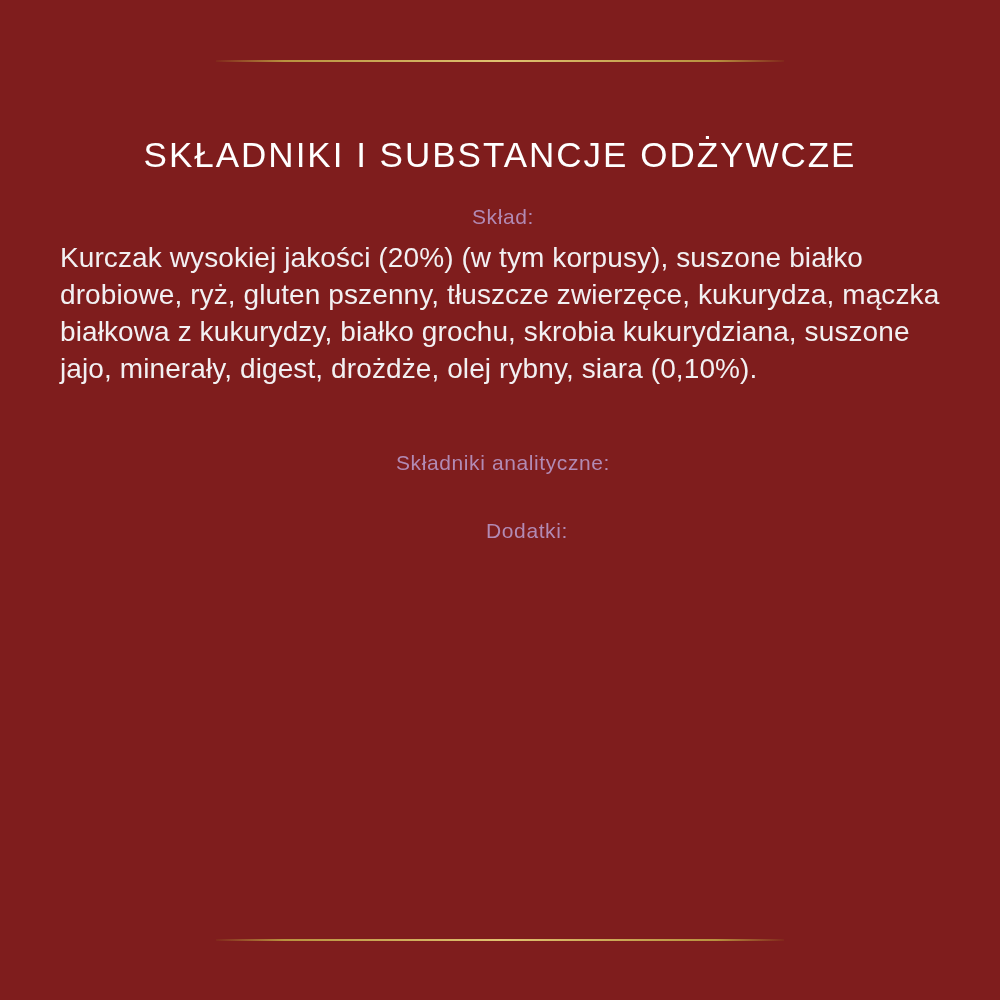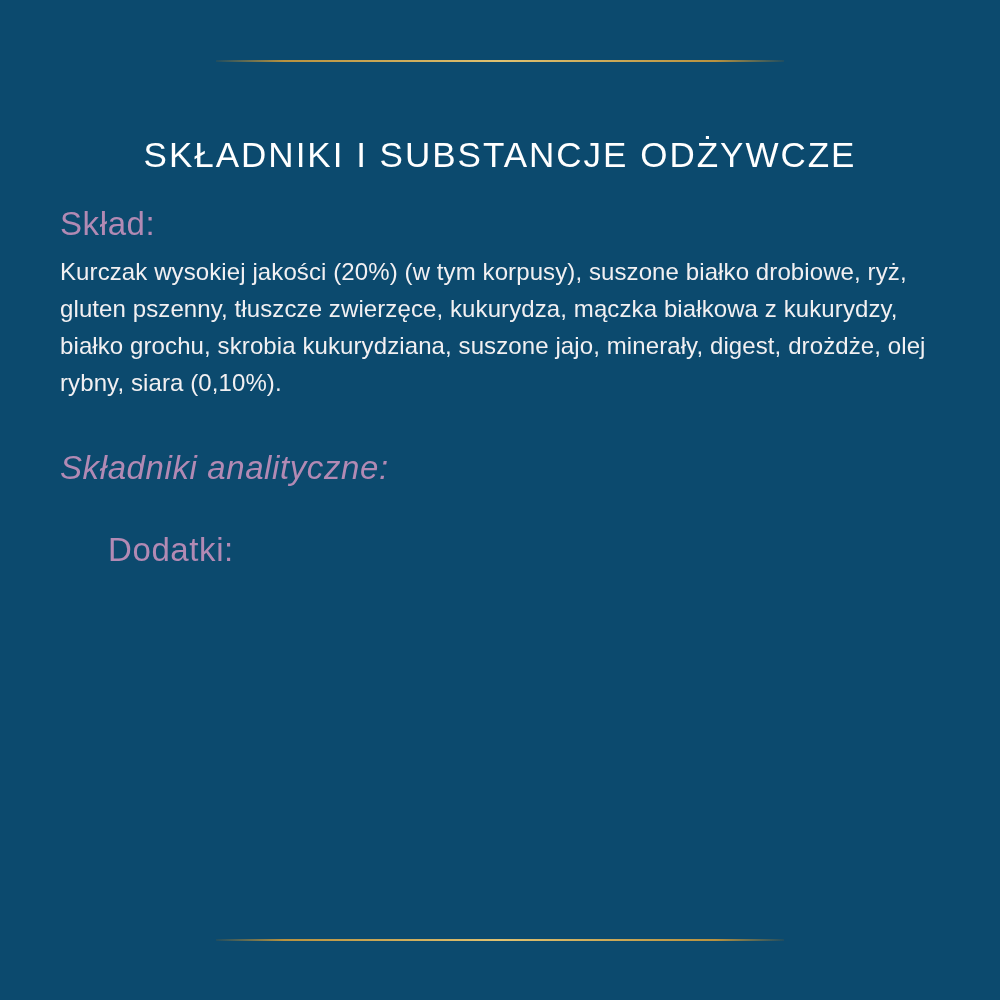--- a/index.html
+++ b/index.html
@@ -10,21 +10,21 @@
     width: 1000px;
     height: 1000px;
     background: #0a0408;
     font-family: "DejaVu Sans", sans-serif;
     overflow: hidden;
   }
   .page {
     position: relative;
     width: 1000px;
     height: 1000px;
-    background: #0c4a6e;
+    background: #7f1d1d;
     box-sizing: border-box;
   }
   .rule {
     position: absolute;
     left: 216px;
     width: 568px;
     height: 2px;
     background: linear-gradient(to right,
         rgba(140, 95, 20, 0.15) 0%,
         #b8923f 12%,
@@ -54,37 +54,38 @@
     top: 205px;
     left: 60px;
     width: 886px;
   }
 
   .section { margin-bottom: 34px; }
   .section:last-child { margin-bottom: 0; }
 
   .section-heading {
     color: #b28ab4;
-    font-size: 33px;
+    font-size: 21px;
     font-weight: 400;
     letter-spacing: 0.6px;
     margin: 0 0 8px 0;
     font-family: "Liberation Sans", sans-serif;
+    text-align: center;
   }
   .section-body {
     color: #f2f0f2;
-    font-size: 24px;
+    font-size: 28px;
     line-height: 37px;
     font-weight: 400;
     margin: 0;
     font-family: "Liberation Sans", sans-serif;
     letter-spacing: 0.1px;
   }
   #sec-0 .section-heading { margin-bottom: 10px; }
-  #sec-1 { margin-top: 48px; font-style: italic; }
+  #sec-1 { margin-top: 64px; }
   #sec-2 { margin-top: 44px; margin-left: 48px; }
   #sec-2 .section-heading { margin-bottom: 14px; }
 </style>
 </head>
 <body>
 
 <div class="page">
 
   <div class="rule rule-top"></div>
 

